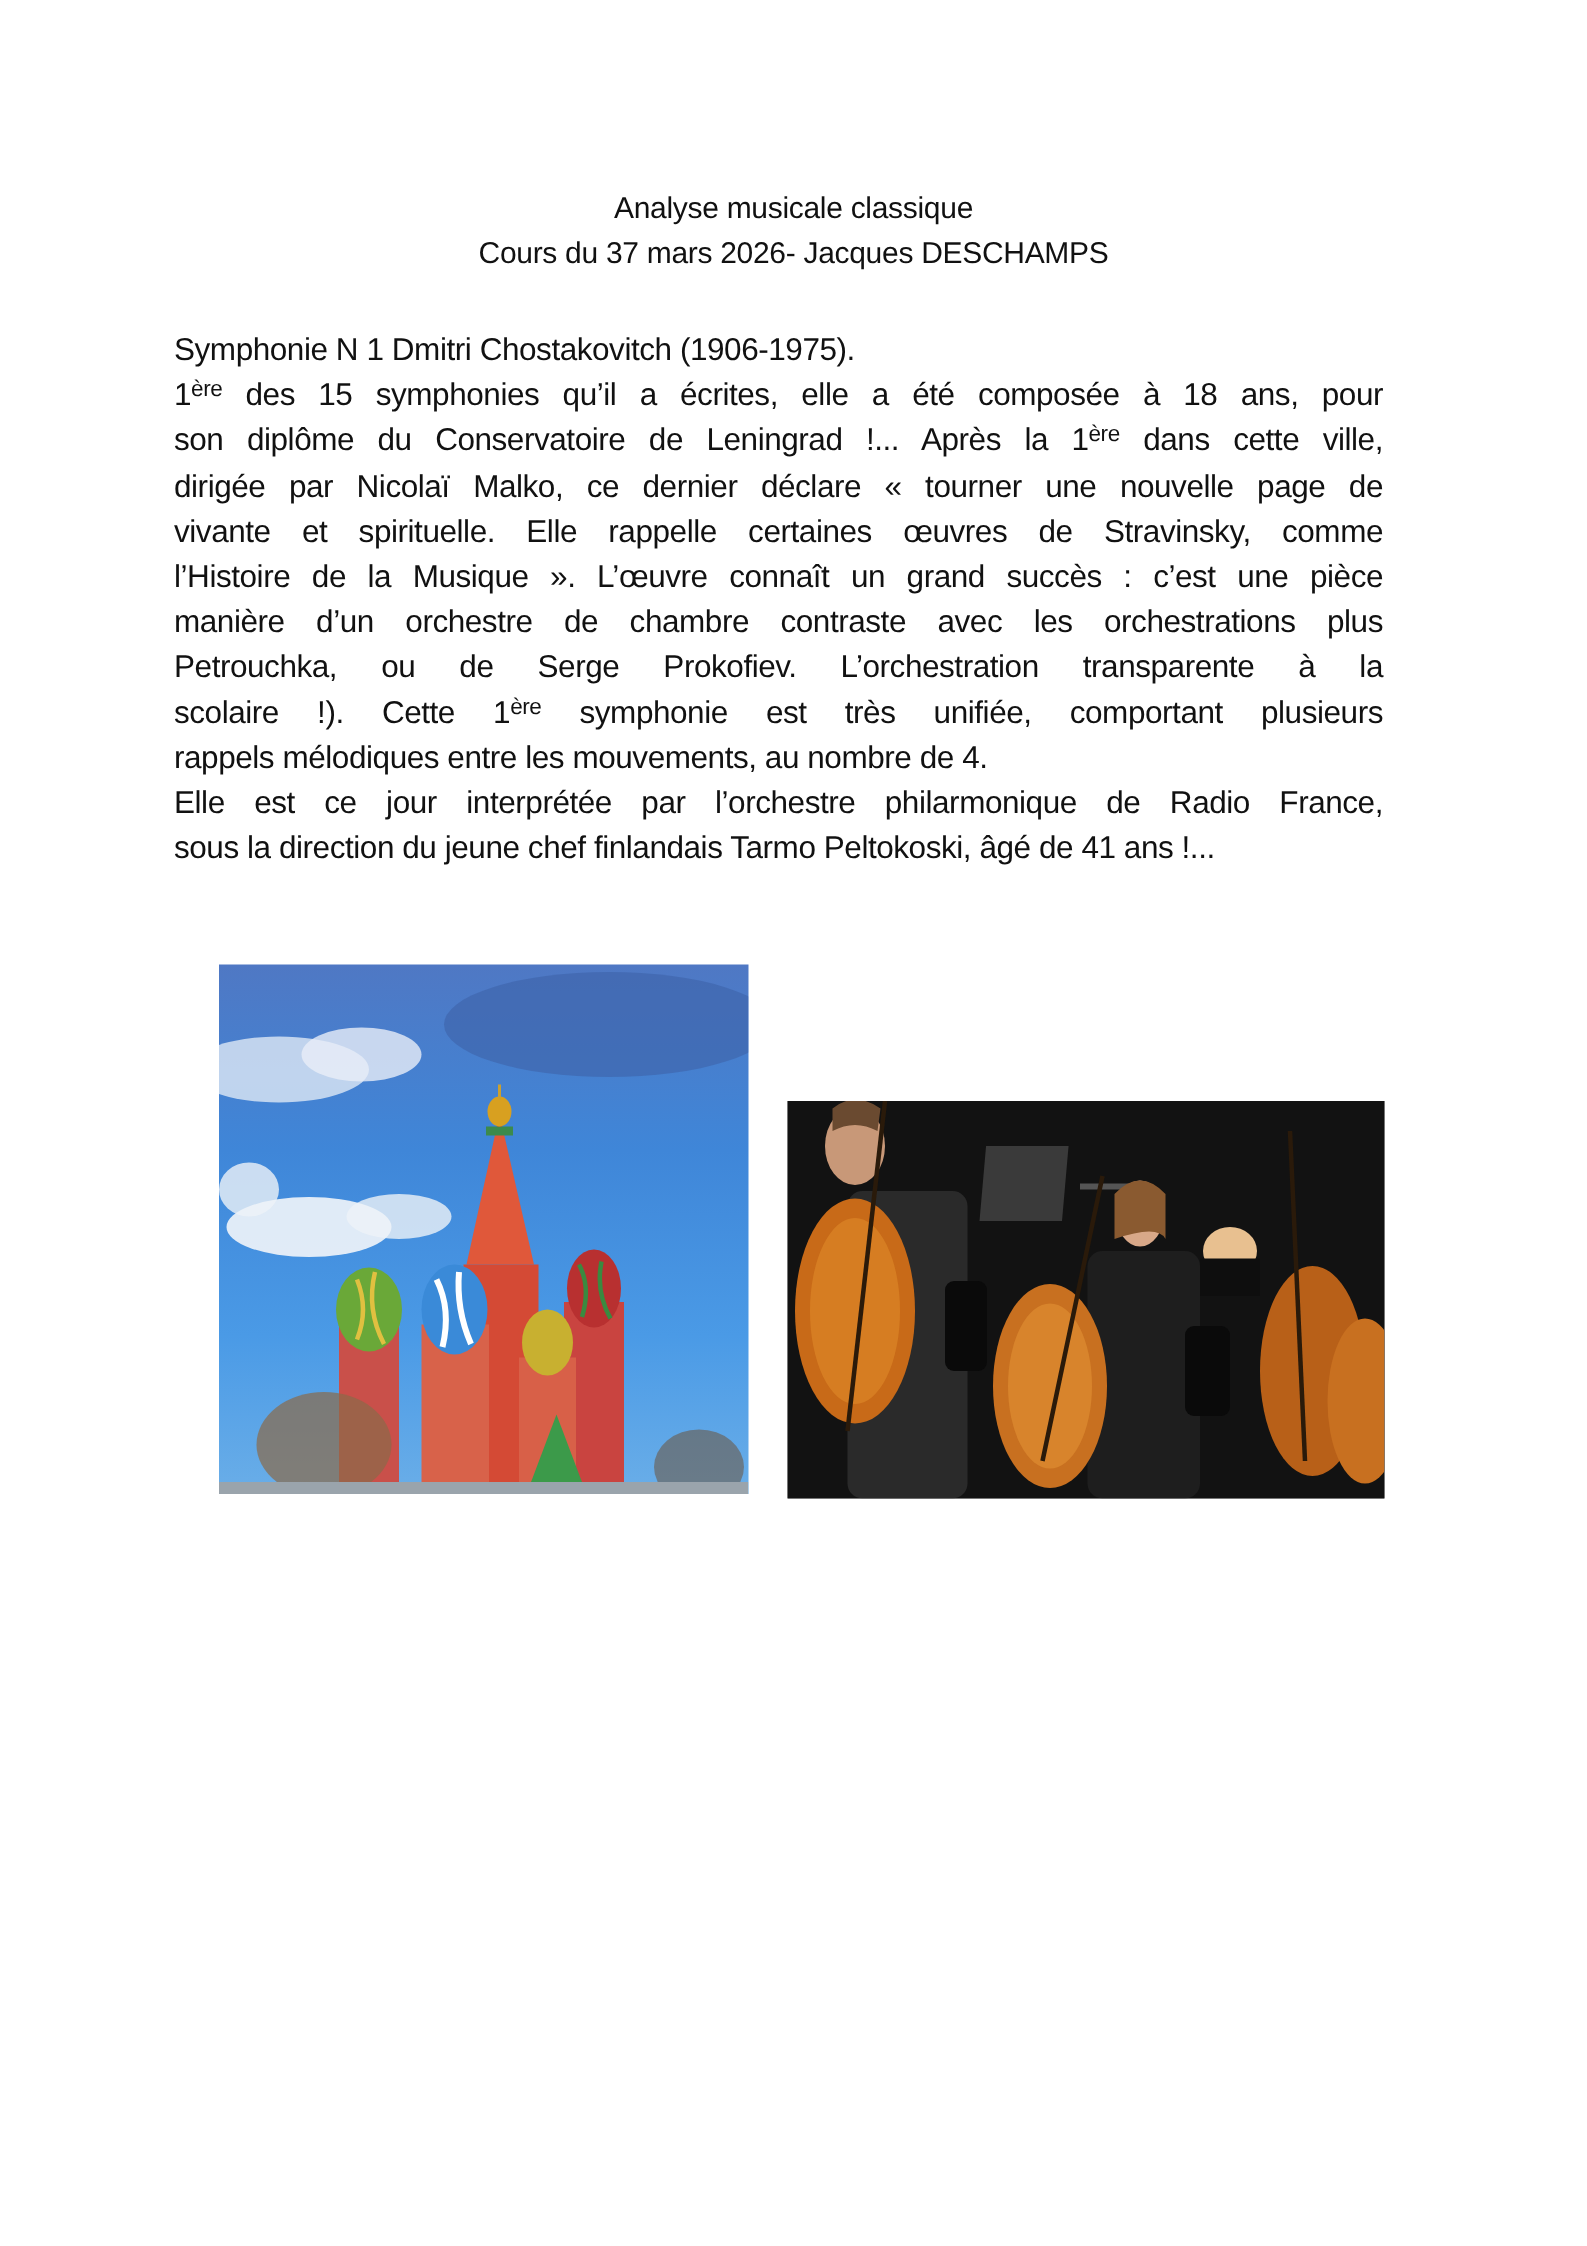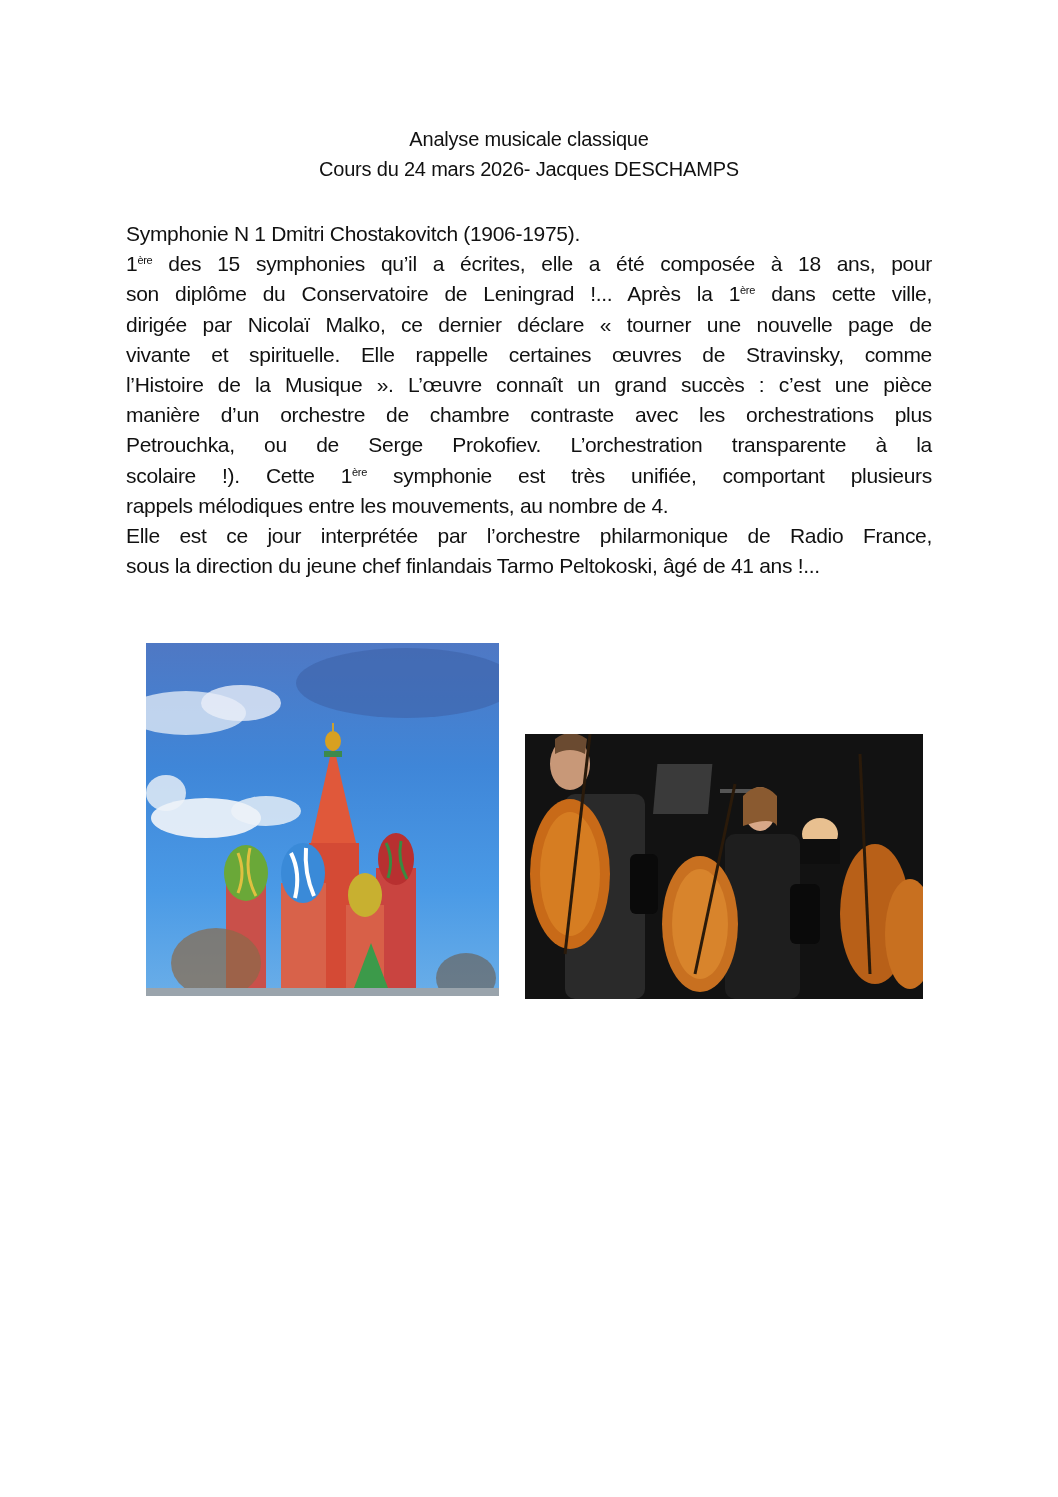--- a/index.html
+++ b/index.html
@@ -1,34 +1,34 @@
 <!DOCTYPE html>
 <html><head>
   <meta charset="utf-8">
   <style>
     html, body { margin: 0; padding: 0; background: #ffffff; }
     body { width: 1058px; height: 1497px; position: relative; overflow: hidden;
            font-family: "Liberation Sans", "DejaVu Sans", sans-serif; color: #111; }
     .title { position: absolute; left: 0; width: 1058px; text-align: center; font-size: 20px; letter-spacing: -0.2px; }
     .t1 { top: 128px; }
     .t2 { top: 158px; }
-    .body-text { position: absolute; left: 126px; top: 219px; width: 806px; font-size: 21px; line-height: 30.2px; letter-spacing: -0.3px; }
+    .body-text { position: absolute; left: 116px; top: 219px; width: 806px; font-size: 21px; line-height: 30.2px; letter-spacing: -0.3px; }
     .line { display: block; white-space: nowrap; }
     .justify { text-align: justify; text-align-last: justify; white-space: normal; }
-    sup { font-size: 11px; vertical-align: top; position: relative; top: -4px; }
+    sup { font-size: 15px; vertical-align: top; position: relative; top: -4px; }
     .img { position: absolute; overflow: hidden; }
     .img-cathedral { left: 146px; top: 643px; width: 353px; height: 353px;
       background: linear-gradient(180deg, #4f78c4 0%, #3f86d8 35%, #4a9ae6 70%, #6aaee8 100%); }
     .img-orchestra { left: 525px; top: 734px; width: 398px; height: 265px; background: #0d0d0d; }
   </style>
 </head>
 <body>
 
 <div class="title t1">Analyse musicale classique</div>
-<div class="title t2">Cours du 24 mars 2026- Jacques DESCHAMPS</div>
+<div class="title t2">Cours du 37 mars 2026- Jacques DESCHAMPS</div>
 
 <div class="body-text">
   <span class="line">Symphonie N 1 Dmitri Chostakovitch (1906-1975).</span>
 
   <span class="line justify"><span>1</span><sup>ère</sup><span> des 15 symphonies qu’il a écrites, elle a été composée à 18 ans, pour</span></span>
   <span class="line justify"><span>son diplôme du Conservatoire de Leningrad !... Après la 1</span><sup>ère</sup><span> dans cette ville,</span></span>
   <span class="line justify"><span>dirigée par Nicolaï Malko, ce dernier déclare « tourner une nouvelle page de</span></span>
   <span class="line justify"><span>vivante et spirituelle. Elle rappelle certaines œuvres de Stravinsky, comme</span></span>
   <span class="line justify"><span>l’Histoire de la Musique ». L’œuvre connaît un grand succès : c’est une pièce</span></span>
   <span class="line justify"><span>manière d’un orchestre de chambre contraste avec les orchestrations plus</span></span>

